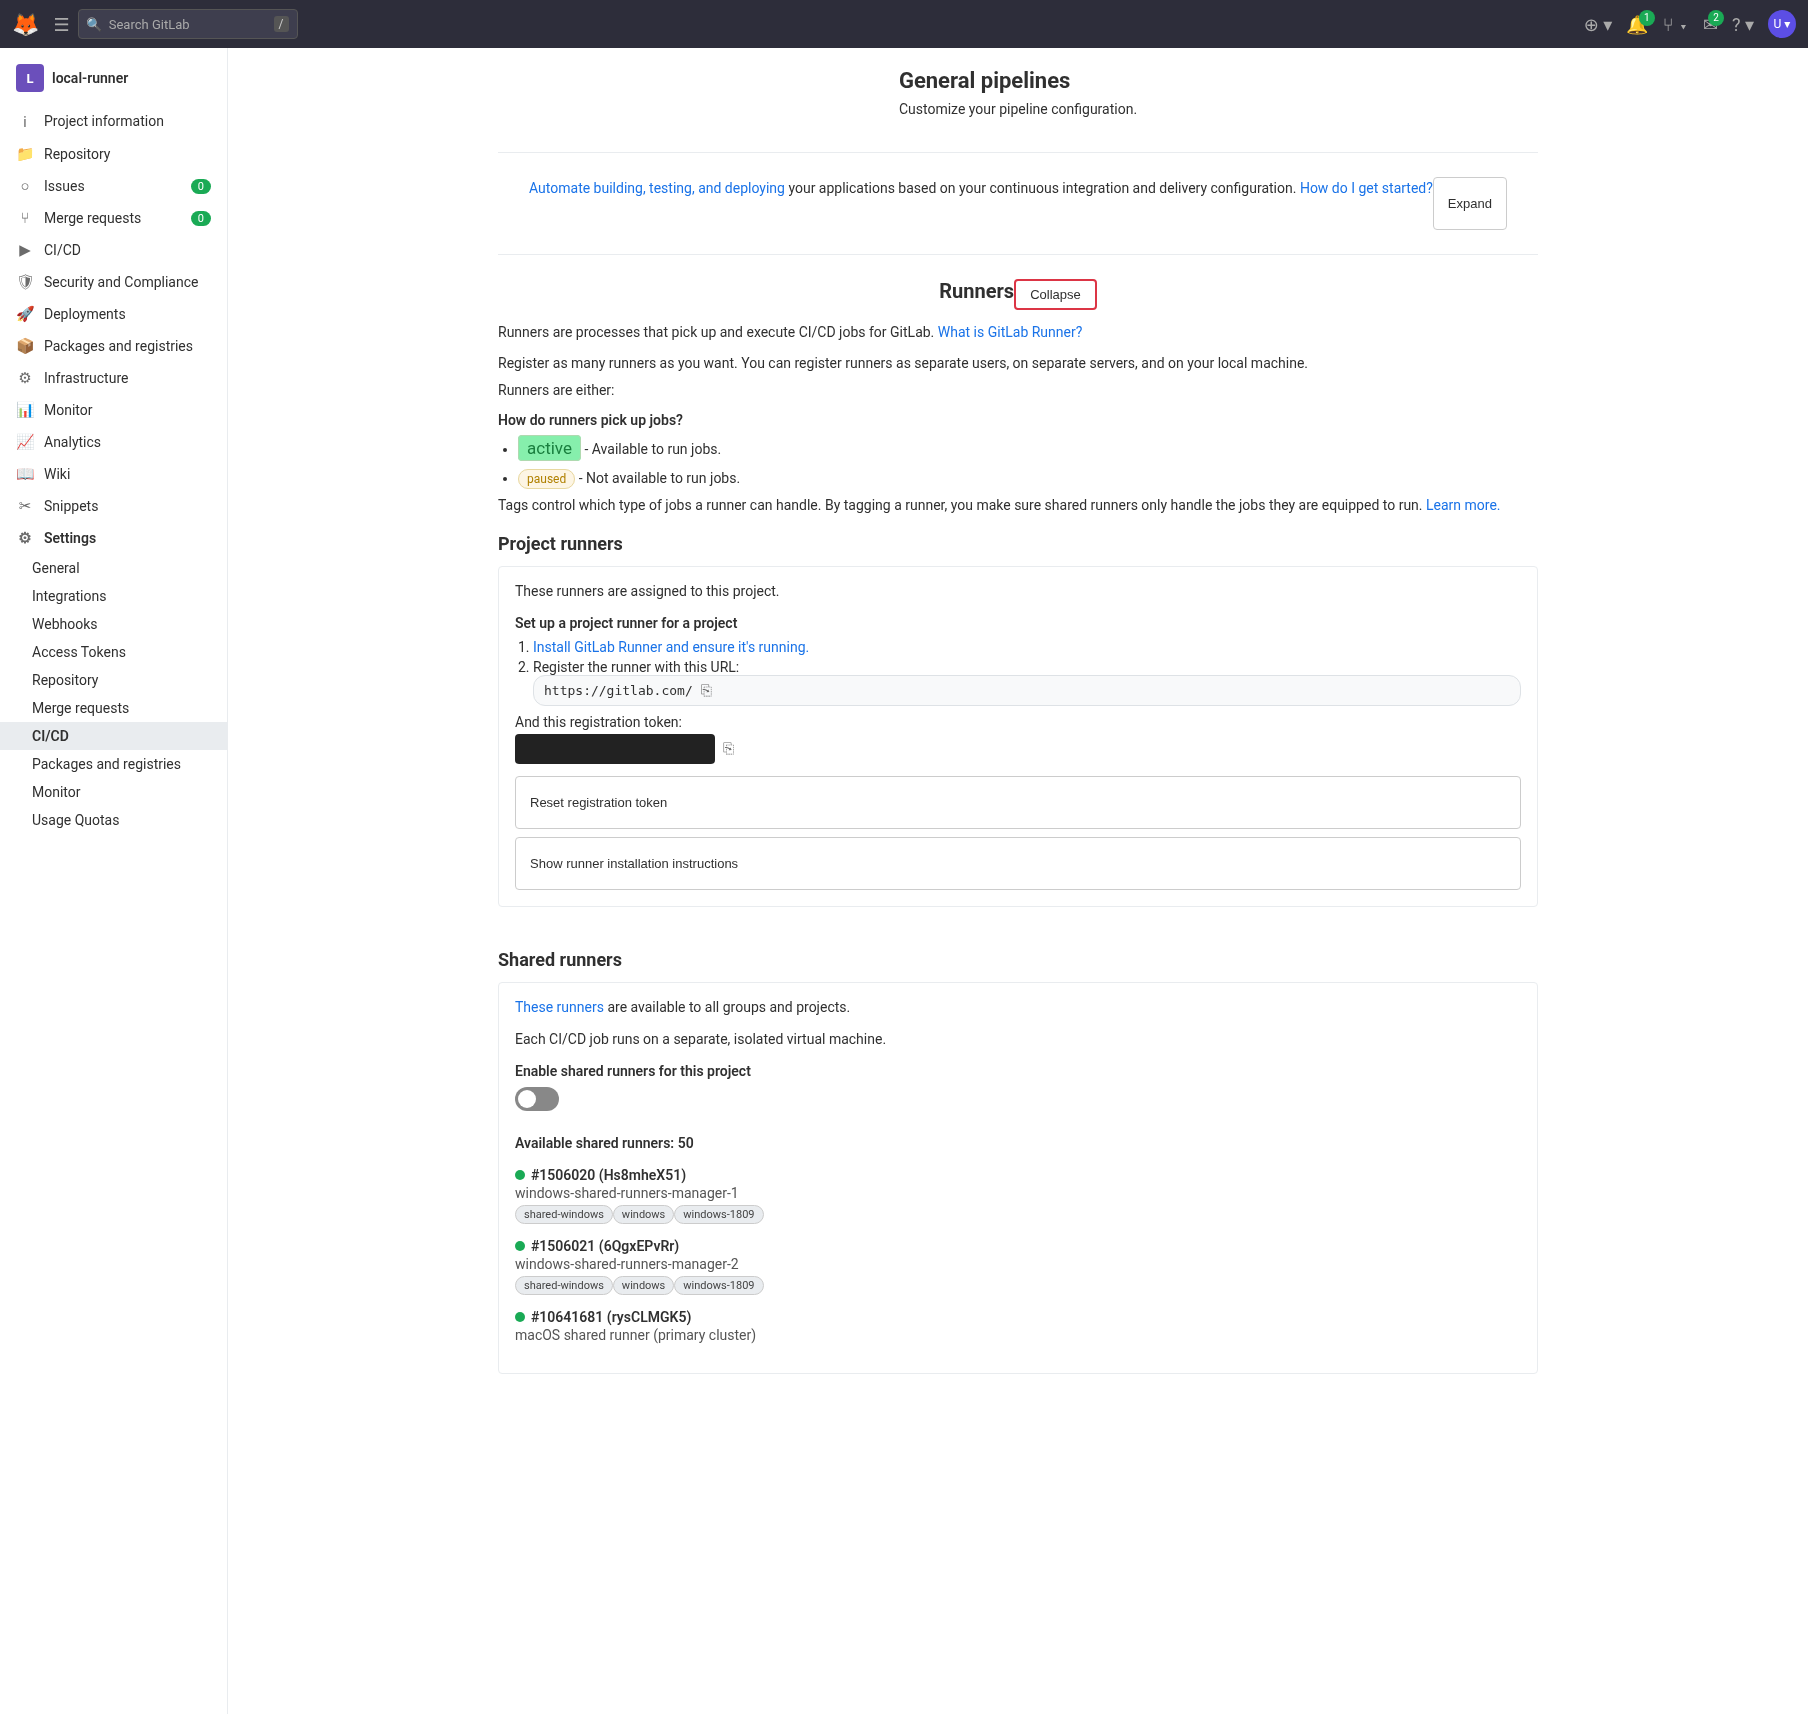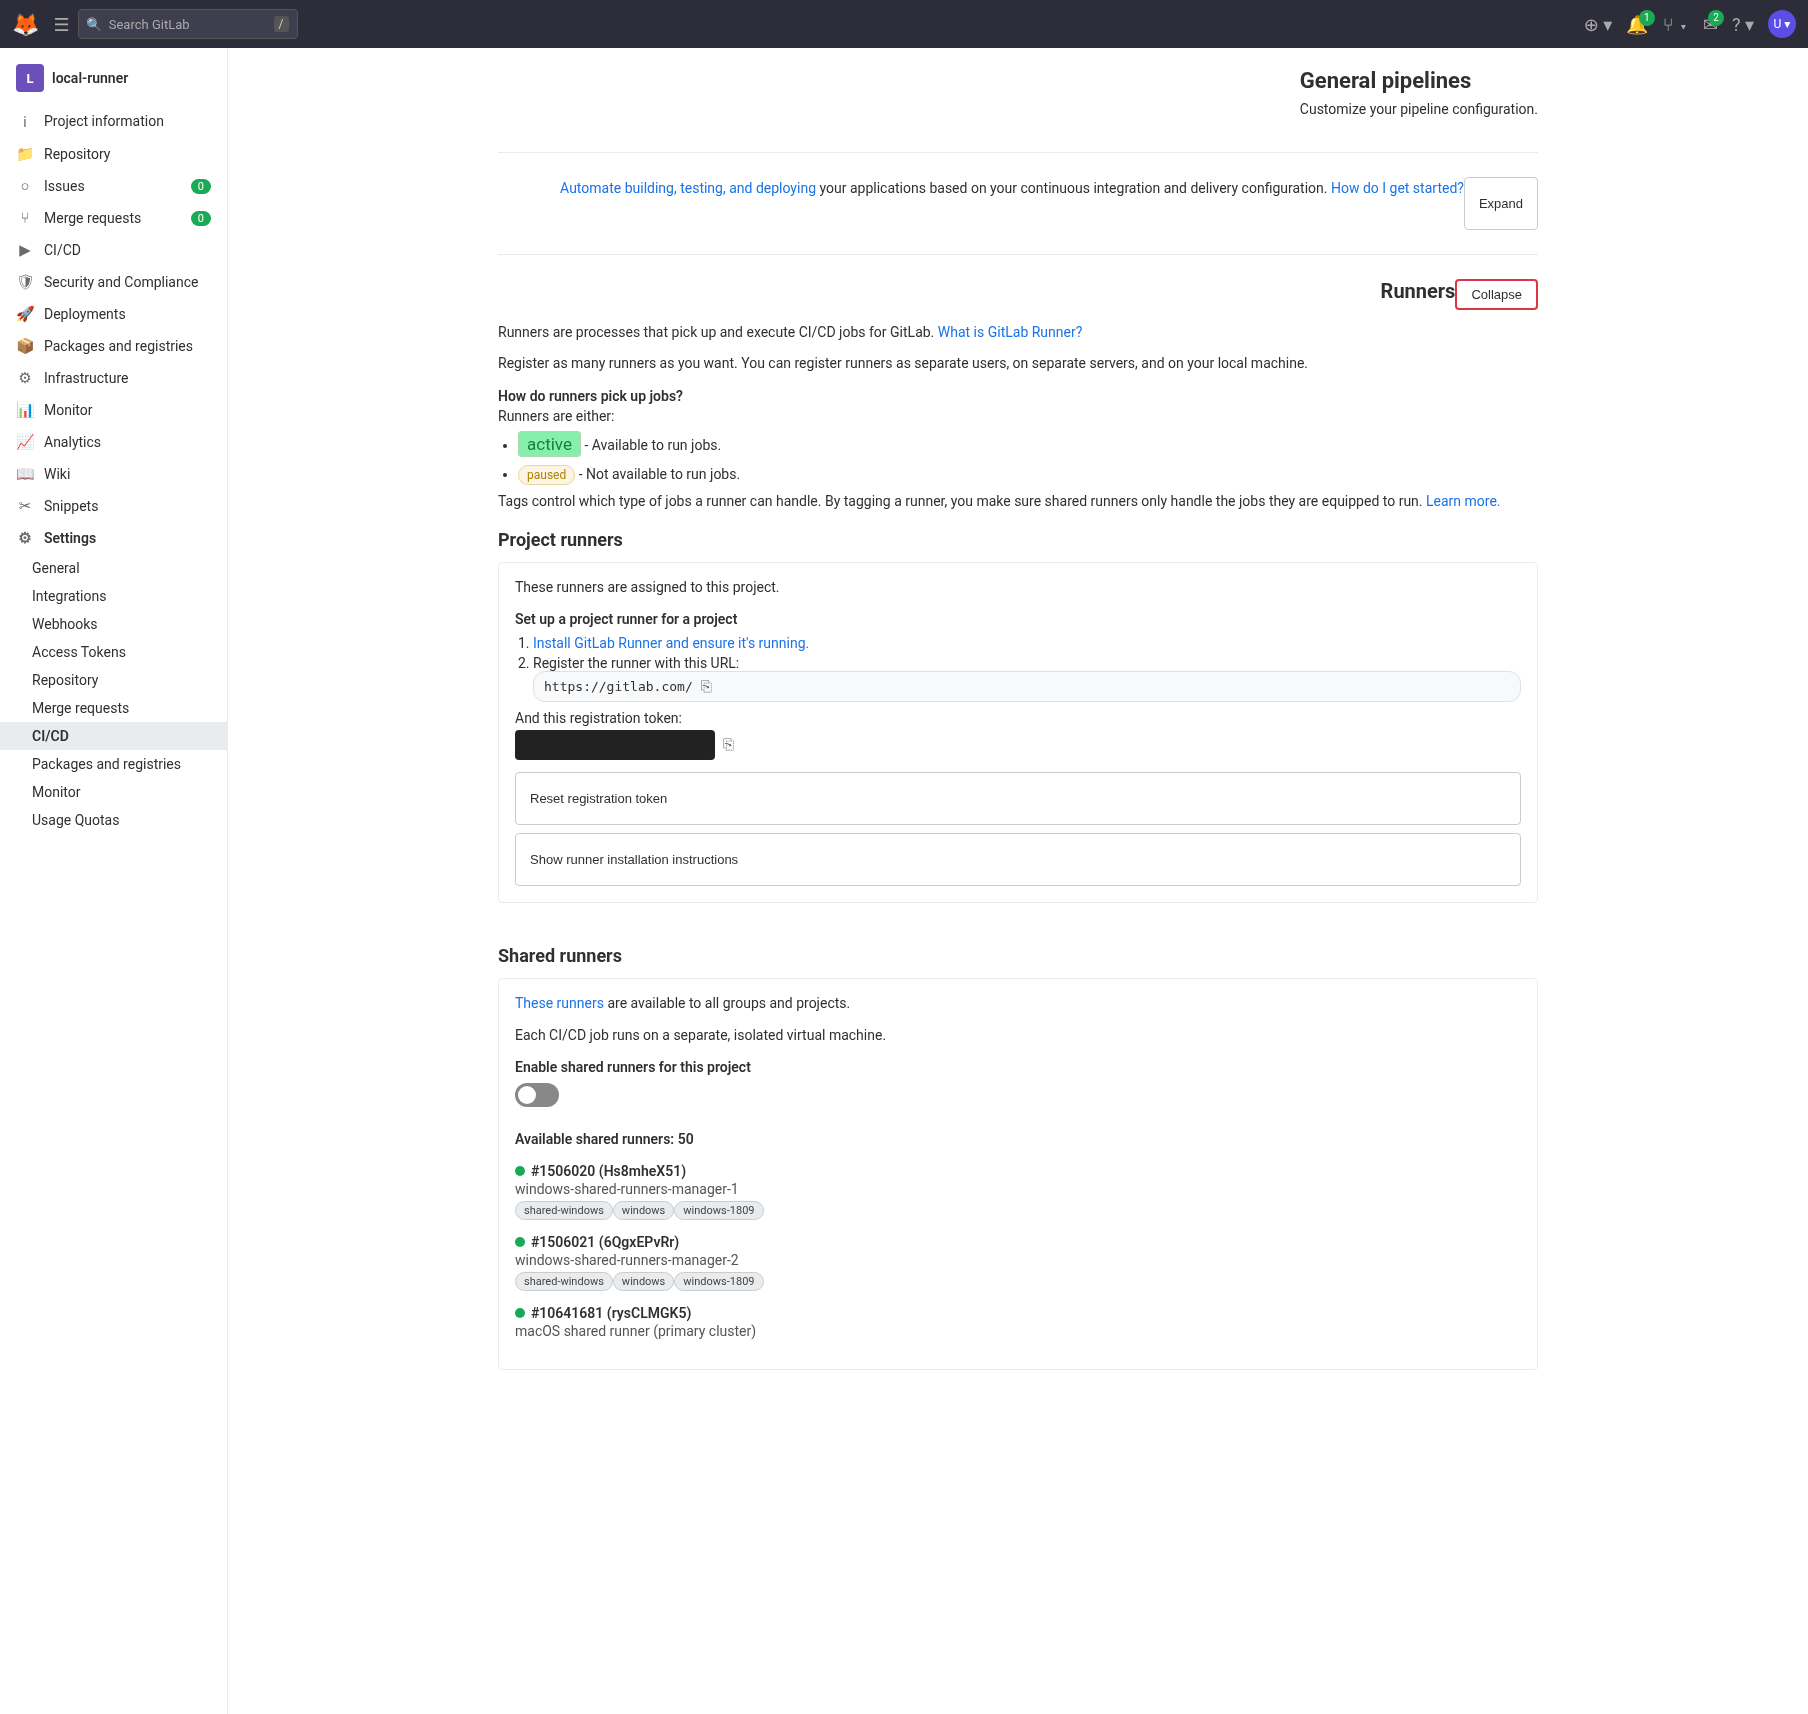--- a/index.html
+++ b/index.html
@@ -91,21 +91,21 @@
     .content-inner {
       max-width: 1100px;
       margin: 0 auto;
       padding: 20px 30px;
     }
 
     
     .section-divider { border: none; border-top: 1px solid #e9ecef; margin: 24px 0; }
 
     .section-header-row {
-      display: flex; align-items: flex-start; justify-content: flex-end;
+      display: flex; align-items: flex-start; justify-content: center;
       margin-bottom: 12px;
     }
     .section-title { font-size: 20px; font-weight: 700; margin-bottom: 6px; }
     .section-desc { color: #303030; margin-bottom: 8px; line-height: 1.5; }
 
     .btn {
       border: 1px solid #ccc;
       background: #fff;
       border-radius: 4px;
       padding: 18px 14px;
@@ -420,22 +420,22 @@
       <div>
         <div class="section-header-row">
           <div class="section-title">Runners</div>
           <button class="collapse-btn">Collapse</button>
         </div>
         <p class="section-desc">
           <span>Runners are processes that pick up and execute CI/CD jobs for GitLab.</span> <a class="link">What is GitLab Runner?</a>
         </p>
         <p class="section-desc" style="margin-top:10px;">Register as many runners as you want. You can register runners as separate users, on separate servers, and on your local machine.</p>
 
+        <p style="margin-top:4px;">Runners are either:</p>
         <p style="margin-top:14px;font-weight:600;">How do runners pick up jobs?</p>
-        <p style="margin-top:4px;">Runners are either:</p>
         <ul class="bullet-list">
           <li>
             <span class="badge-active">active</span>
             <span>- Available to run jobs.</span>
           </li>
           <li>
             <span class="badge-paused">paused</span>
             <span>- Not available to run jobs.</span>
           </li>
         </ul>

